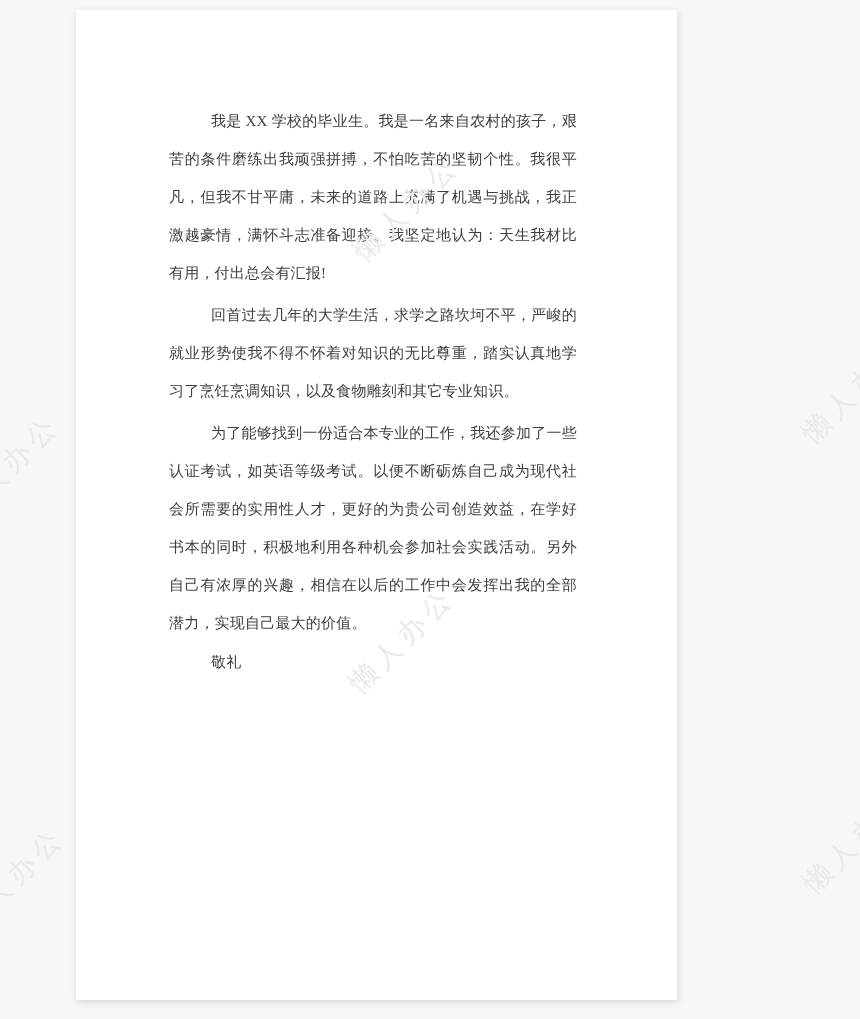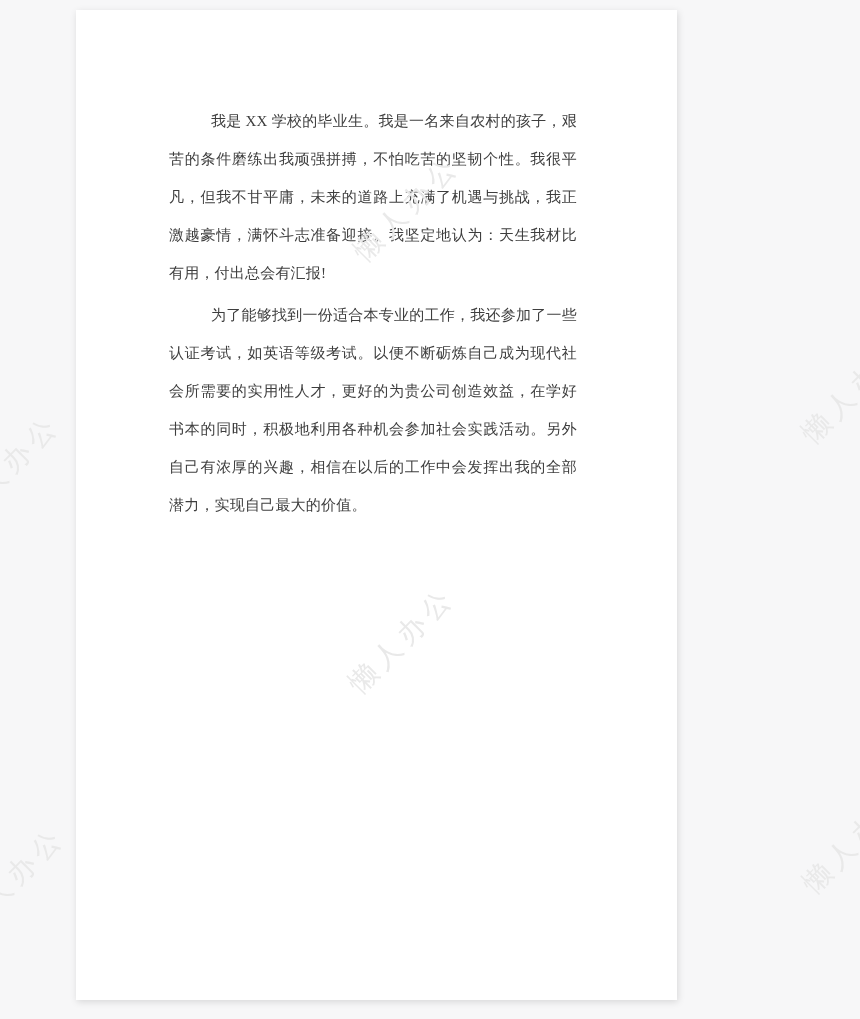--- a/index.html
+++ b/index.html
@@ -48,21 +48,23 @@
   .wm:nth-child(6){left:856px;top:840px;}
 </style>
 </head>
 <body style="background: rgb(247, 247, 248);">
 
 <div class="canvas">
 
   <div class="page" style="background: rgb(255, 255, 255);">
     <div class="content" style="color: rgb(62, 62, 62);">
       <p>我是 XX 学校的毕业生。我是一名来自农村的孩子，艰苦的条件磨练出我顽强拼搏，不怕吃苦的坚韧个性。我很平凡，但我不甘平庸，未来的道路上充满了机遇与挑战，我正激越豪情，满怀斗志准备迎接。我坚定地认为：天生我材比有用，付出总会有汇报!</p>
+      <p>回首过去几年的大学生活，求学之路坎坷不平，严峻的就业形势使我不得不怀着对知识的无比尊重，踏实认真地学习了烹饪烹调知识，以及食物雕刻和其它专业知识。</p>
       <p>为了能够找到一份适合本专业的工作，我还参加了一些认证考试，如英语等级考试。以便不断砺炼自己成为现代社会所需要的实用性人才，更好的为贵公司创造效益，在学好书本的同时，积极地利用各种机会参加社会实践活动。另外自己有浓厚的兴趣，相信在以后的工作中会发挥出我的全部潜力，实现自己最大的价值。</p>
+      <p class="closing-jingli">敬礼</p>
     </div>
   </div>
 
   <div class="watermark-layer">
     <span class="wm" style="color: rgb(233, 233, 233);">懒人办公</span>
     <span class="wm" style="color: rgb(233, 233, 233);">懒人办公</span>
     <span class="wm" style="color: rgb(233, 233, 233);">懒人办公</span>
     <span class="wm" style="color: rgb(233, 233, 233);">懒人办公</span>
     <span class="wm" style="color: rgb(233, 233, 233);">懒人办公</span>
     <span class="wm" style="color: rgb(233, 233, 233);">懒人办公</span>

